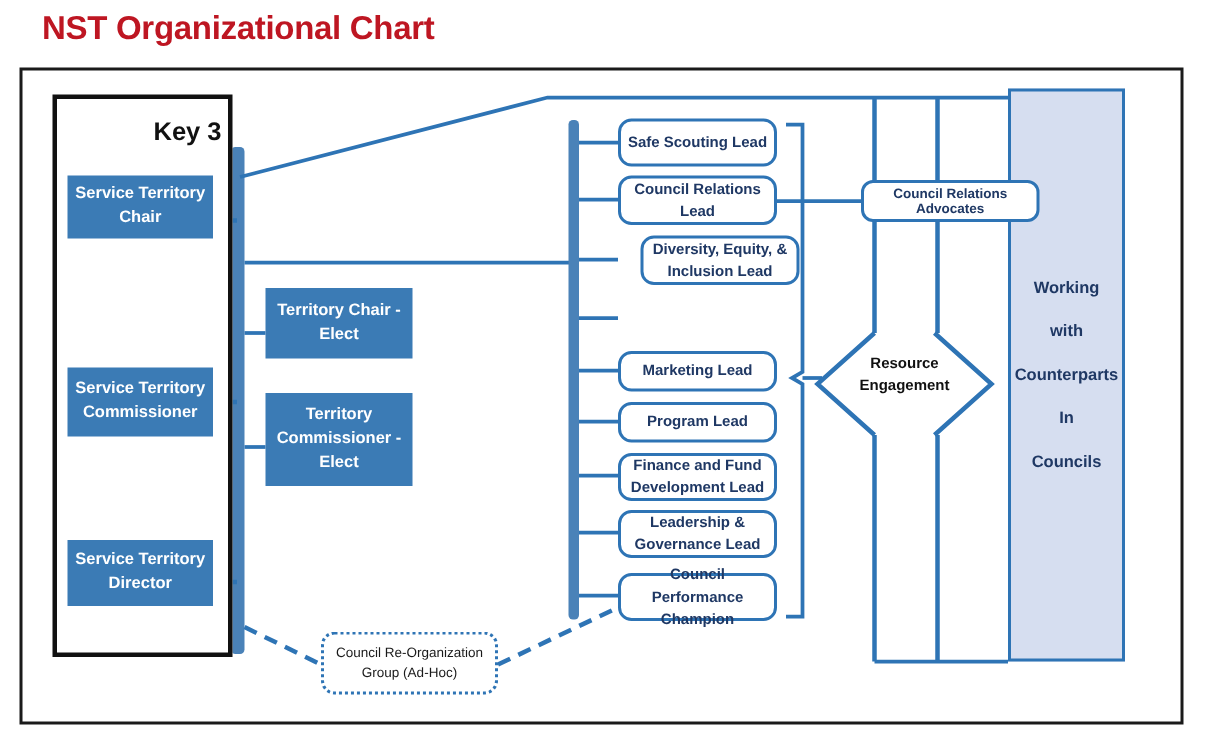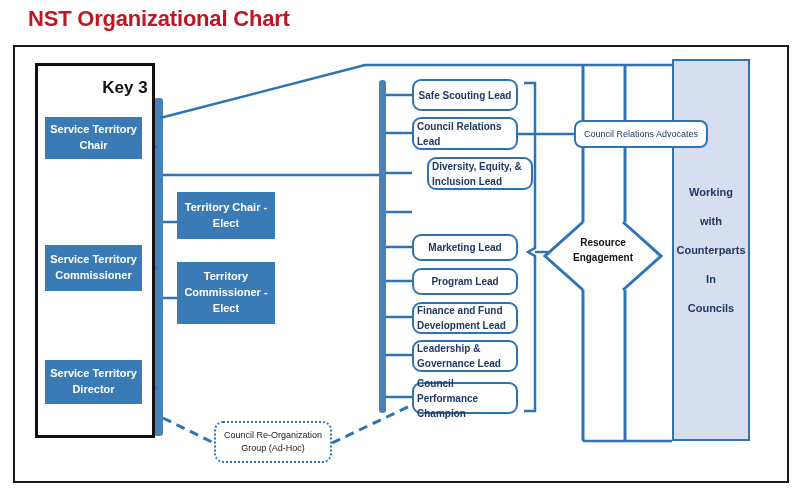--- a/index.html
+++ b/index.html
@@ -59,34 +59,34 @@
 
   
   .lead-box{
     position:absolute;
     background:#ffffff;
     border:2px solid #2E74B5;
     border-radius:9px;
     color:#1F3864;
     font-size:10px;font-weight:bold;
     display:flex;align-items:center;justify-content:center;
-    line-height:1.5;
+    text-align:center;line-height:1.5;
     box-sizing:border-box;
     padding:1px 3px;
   }
 
   
   #advocates-box{
     position:absolute;left:574px;top:120px;
-    width:134px;height:28px;
+    width:119px;height:28px;
     background:#ffffff;
     border:2px solid #2E74B5;
     border-radius:8px;
     color:#1F3864;
-    font-size:9px;font-weight:normal;
+    font-size:9px;font-weight:bold;
     display:flex;align-items:center;justify-content:center;
     text-align:center;box-sizing:border-box;
     z-index:5;
   }
 
   
   #resource-arrow{
     position:absolute;left:541px;top:220px;
     width:124px;height:72px;
   }

